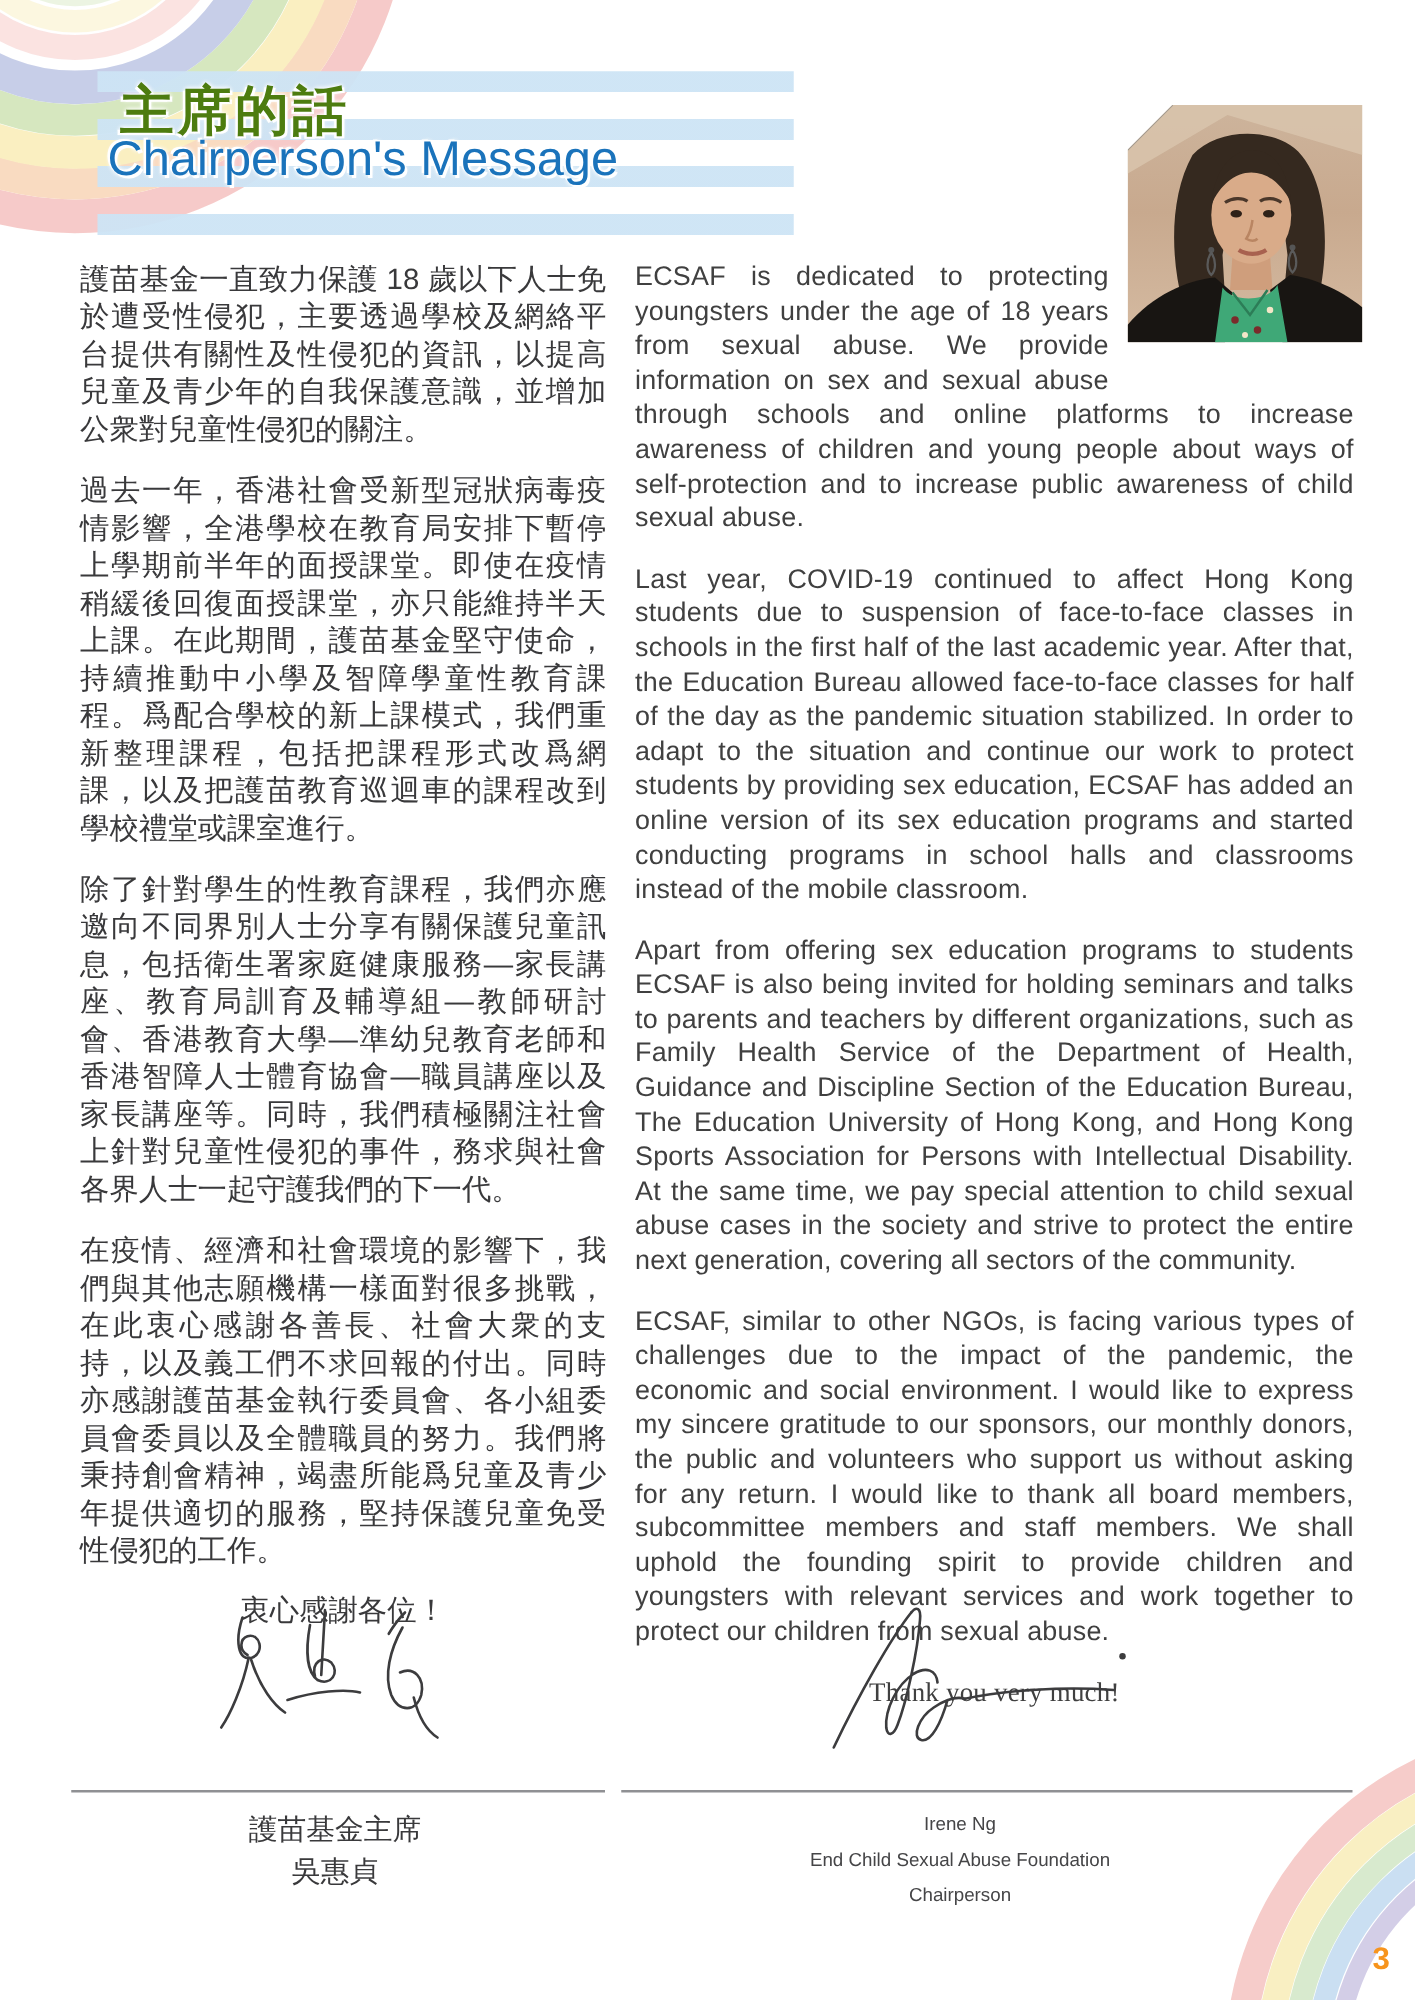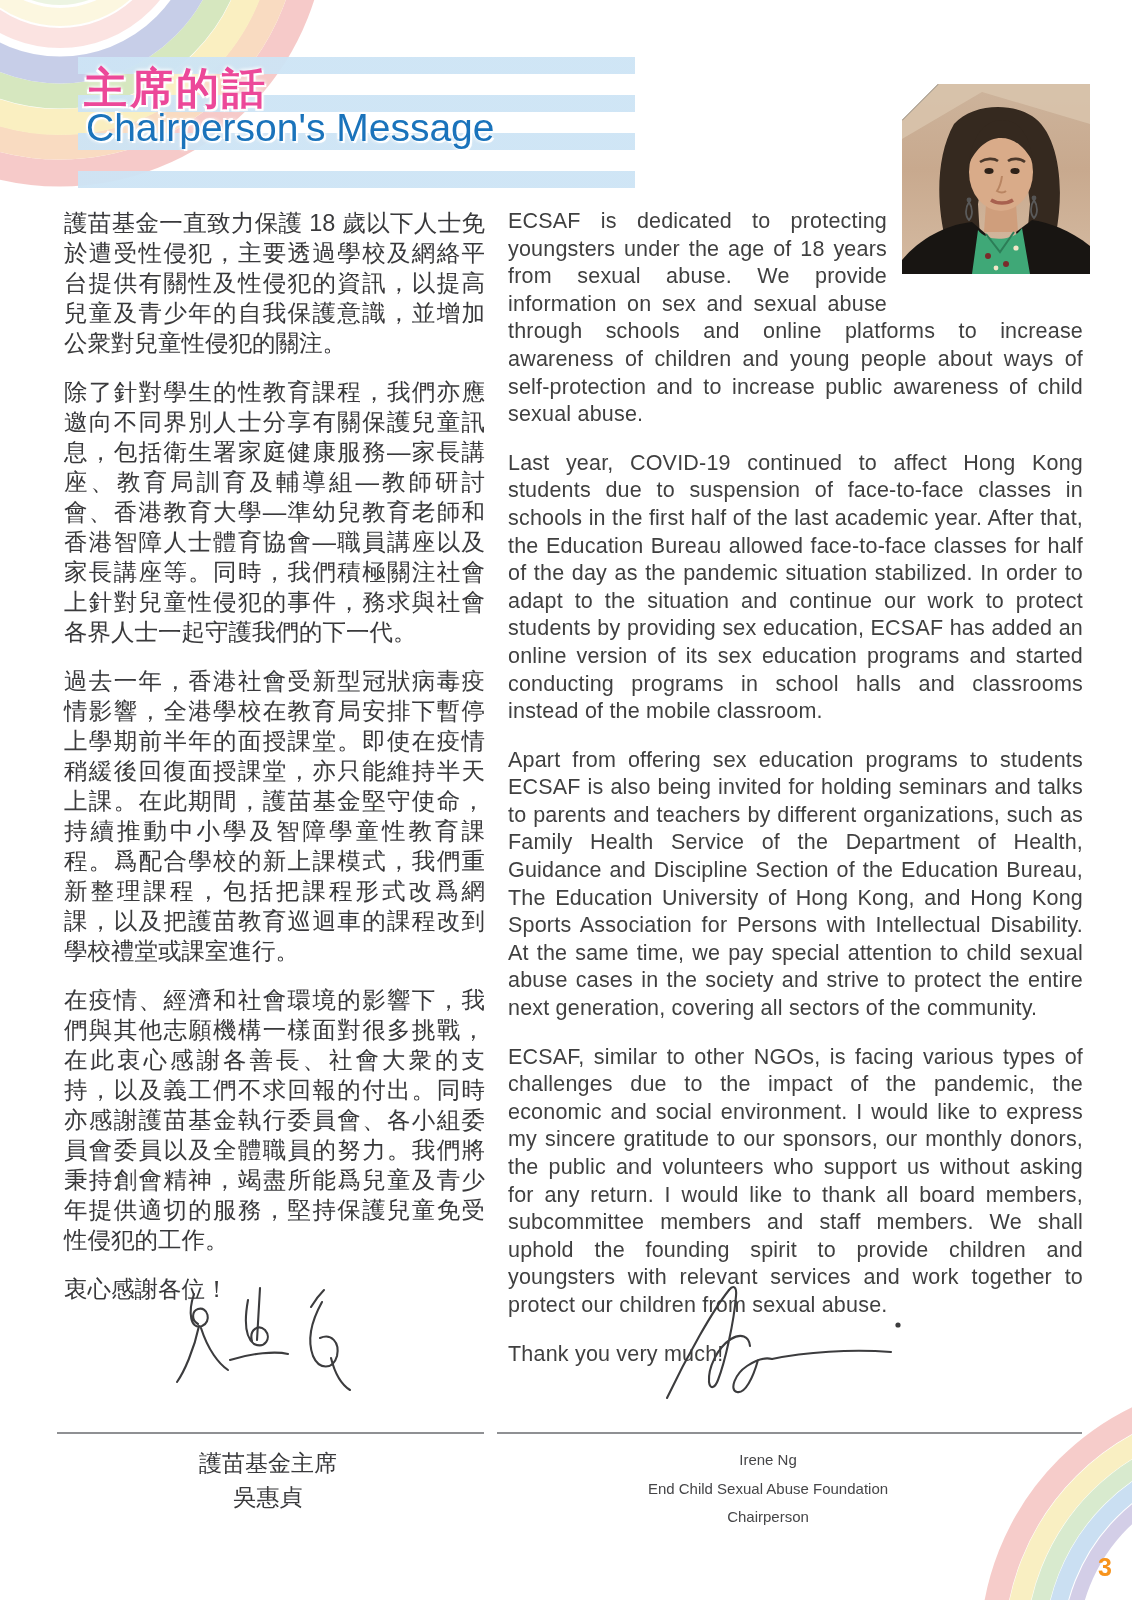--- a/index.html
+++ b/index.html
@@ -8,22 +8,22 @@
     overflow:hidden;font-family:"Liberation Sans",sans-serif;color:#3f3f41;
   }
   
   .stripes{
     position:absolute;left:78px;top:57px;width:557px;height:131px;
     background:repeating-linear-gradient(180deg,
       rgba(205,228,245,.95) 0 17px,
       rgba(255,255,255,0) 17px 38px);
   }
   .title-zh{
-    position:absolute;left:84px;top:60px;font-size:43px;font-weight:800;
-    color:#ec4899;letter-spacing:3px;
+    position:absolute;left:96px;top:60px;font-size:43px;font-weight:800;
+    color:#4d7c0f;letter-spacing:3px;
     text-shadow:0 0 4px #fff,0 0 4px #fff,2px 2px 0 #fff,-2px 2px 0 #fff;
   }
   .title-en{
     position:absolute;left:86px;top:106px;font-size:39px;font-weight:400;
     color:#1a73bb;letter-spacing:0px;
     text-shadow:0 0 4px #fff,0 0 4px #fff,2px 2px 0 #fff,-2px -2px 0 #fff;
   }
   
   .rainbow-tl{position:absolute;left:0;top:0;width:380px;height:230px;pointer-events:none;}
   .rainbow-br{position:absolute;right:0;bottom:0;width:300px;height:230px;pointer-events:none;}
@@ -37,21 +37,21 @@
     font-size:23.5px;line-height:30px;text-align:justify;color:#39393b;
   }
   .col-zh p{margin:4px 0 19px 0;}
   .col-en{
     position:absolute;left:508px;top:208px;width:575px;
     font-size:21.5px;line-height:27.6px;text-align:justify;color:#404040;
     letter-spacing:.2px;
   }
   .col-en p{margin:0 0 21px 0;}
   .photo-spacer{float:right;width:196px;height:100px;}
-  .closing{text-align:left;}
+  .closing{text-align:center;font-family:Liberation Serif, serif;}
   
   .sig-rule{position:absolute;top:1432px;height:2px;background:#8f9093;}
   .rule-left{left:57px;width:427px;}
   .rule-right{left:497px;width:585px;}
   .sig-label-left{
     position:absolute;left:64px;top:1446px;width:408px;text-align:center;
     font-size:23px;line-height:34px;color:#39393b;
   }
   .sig-label-right{
     position:absolute;left:508px;top:1446px;width:520px;text-align:center;
@@ -135,22 +135,22 @@
         <circle cx="94" cy="184" r="2.4" fill="#f3e6c8"></circle>
 
         <polygon points="0,36 36,0 12,12" fill="#c9c2b8"></polygon>
         <line x1="0" y1="36" x2="36" y2="0" stroke="#9a938a" stroke-width="1.4"></line>
       </g>
     </svg>
   </div>
 
   <div class="col-zh">
     <p>護苗基金一直致力保護 18 歲以下人士免於遭受性侵犯，主要透過學校及網絡平台提供有關性及性侵犯的資訊，以提高兒童及青少年的自我保護意識，並增加公衆對兒童性侵犯的關注。</p>
+    <p>過去一年，香港社會受新型冠狀病毒疫情影響，全港學校在教育局安排下暫停上學期前半年的面授課堂。即使在疫情稍緩後回復面授課堂，亦只能維持半天上課。在此期間，護苗基金堅守使命，持續推動中小學及智障學童性教育課程。爲配合學校的新上課模式，我們重新整理課程，包括把課程形式改爲網課，以及把護苗教育巡迴車的課程改到學校禮堂或課室進行。</p>
     <p>除了針對學生的性教育課程，我們亦應邀向不同界別人士分享有關保護兒童訊息，包括衛生署家庭健康服務—家長講座、教育局訓育及輔導組—教師研討會、香港教育大學—準幼兒教育老師和香港智障人士體育協會—職員講座以及家長講座等。同時，我們積極關注社會上針對兒童性侵犯的事件，務求與社會各界人士一起守護我們的下一代。</p>
-    <p>過去一年，香港社會受新型冠狀病毒疫情影響，全港學校在教育局安排下暫停上學期前半年的面授課堂。即使在疫情稍緩後回復面授課堂，亦只能維持半天上課。在此期間，護苗基金堅守使命，持續推動中小學及智障學童性教育課程。爲配合學校的新上課模式，我們重新整理課程，包括把課程形式改爲網課，以及把護苗教育巡迴車的課程改到學校禮堂或課室進行。</p>
     <p>在疫情、經濟和社會環境的影響下，我們與其他志願機構一樣面對很多挑戰，在此衷心感謝各善長、社會大衆的支持，以及義工們不求回報的付出。同時亦感謝護苗基金執行委員會、各小組委員會委員以及全體職員的努力。我們將秉持創會精神，竭盡所能爲兒童及青少年提供適切的服務，堅持保護兒童免受性侵犯的工作。</p>
     <p class="closing">衷心感謝各位！</p>
   </div>
 
   <div class="col-en">
     <div class="photo-spacer"></div>
     <p>ECSAF is dedicated to protecting youngsters under the age of 18 years from sexual abuse. We provide information on sex and sexual abuse through schools and online platforms to increase awareness of children and young people about ways of self-protection and to increase public awareness of child sexual abuse.</p>
     <p>Last year, COVID-19 continued to affect Hong Kong students due to suspension of face-to-face classes in schools in the first half of the last academic year. After that, the Education Bureau allowed face-to-face classes for half of the day as the pandemic situation stabilized. In order to adapt to the situation and continue our work to protect students by providing sex education, ECSAF has added an online version of its sex education programs and started conducting programs in school halls and classrooms instead of the mobile classroom.</p>
     <p>Apart from offering sex education programs to students ECSAF is also being invited for holding seminars and talks to parents and teachers by different organizations, such as Family Health Service of the Department of Health, Guidance and Discipline Section of the Education Bureau, The Education University of Hong Kong, and Hong Kong Sports Association for Persons with Intellectual Disability. At the same time, we pay special attention to child sexual abuse cases in the society and strive to protect the entire next generation, covering all sectors of the community.</p>
     <p>ECSAF, similar to other NGOs, is facing various types of challenges due to the impact of the pandemic, the economic and social environment. I would like to express my sincere gratitude to our sponsors, our monthly donors, the public and volunteers who support us without asking for any return. I would like to thank all board members, subcommittee members and staff members. We shall uphold the founding spirit to provide children and youngsters with relevant services and work together to protect our children from sexual abuse.</p>

